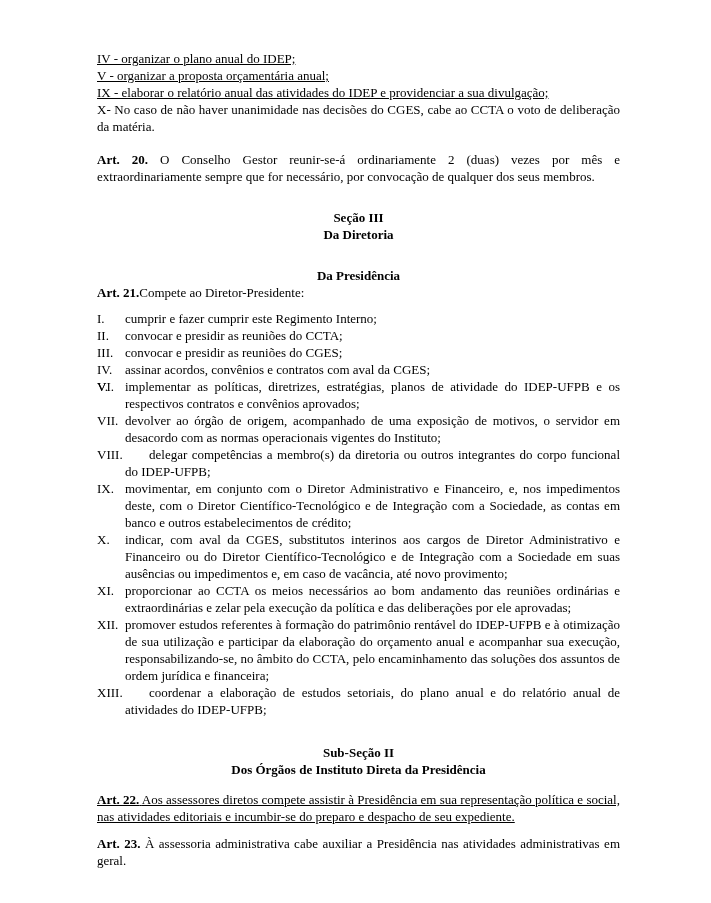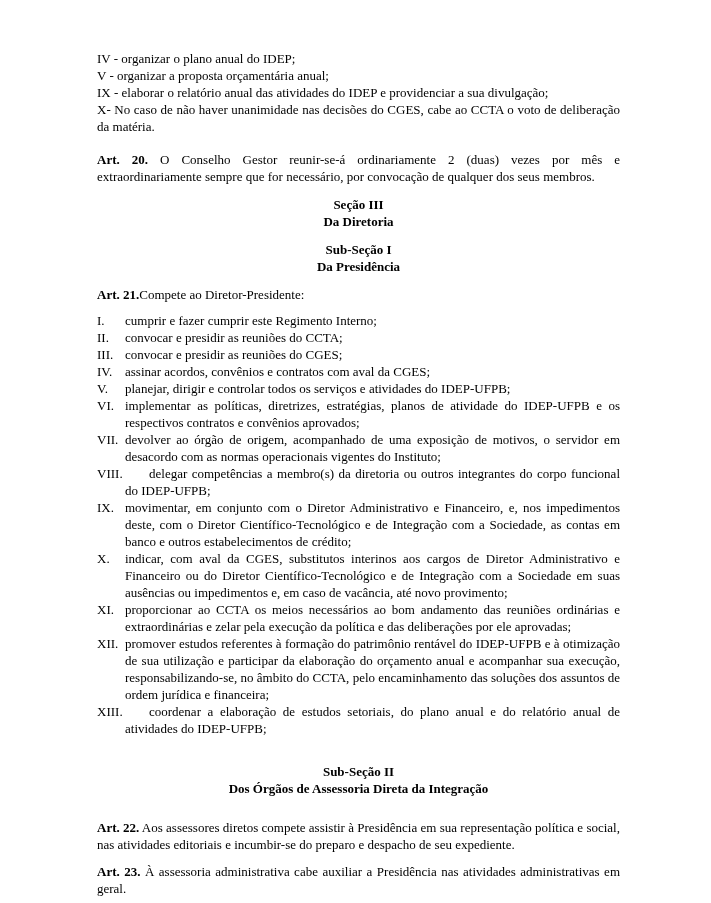--- a/index.html
+++ b/index.html
@@ -25,56 +25,57 @@
   }
   .content {
     width: 523px;
   }
   p, .para {
     margin: 0;
     text-align: justify;
   }
   .intro-line {
     text-align: left;
+    text-decoration: underline;
   }
   .art {
     text-align: justify;
   }
   .art .art-label {
     font-weight: bold;
   }
   .art20 { margin-top: 16px; }
   .heading {
     text-align: center;
     font-weight: bold;
     margin: 0;
   }
-  .heading-block { margin-top: 11px; }
+  .heading-block { margin-top: 24px; }
   .heading-sub2 { margin-top: 26px; }
-  .art21 { margin-top: 11px; }
+  .art21 { }
   .duties {
     list-style: none;
     margin: 9px 0 0 0;
     padding: 0;
   }
   .duties li {
     position: relative;
     padding-left: 28px;
     text-align: justify;
   }
   .duties li .num {
     position: absolute;
     left: 0;
     top: 0;
     text-indent: 0;
   }
   .duties li.tabbed {
     text-indent: 24px;
   }
-  .art22 { margin-top: 22px; }
+  .art22 { margin-top: 13px; text-decoration: underline; }
   .art23 { margin-top: 10px; }
 </style>
 </head>
 <body>
 
 <div class="page">
   <div class="content">
 
     <p class="para intro-line">IV - organizar o plano anual do IDEP;</p>
     <p class="para intro-line">V - organizar a proposta orçamentária anual;</p>
@@ -82,45 +83,44 @@
     <p class="para">X- No caso de não haver unanimidade nas decisões do CGES, cabe ao CCTA o voto de deliberação da matéria.</p>
 
     <p class="art art20"><b class="art-label">Art. 20.</b> <span>O Conselho Gestor reunir-se-á ordinariamente 2 (duas) vezes por mês e extraordinariamente sempre que for necessário, por convocação de qualquer dos seus membros.</span></p>
 
     <div class="heading-block">
       <p class="heading">Seção III</p>
       <p class="heading">Da Diretoria</p>
     </div>
 
     <div class="heading-block">
-      <p class="heading">Sub-Seção I</p>
       <p class="heading">Da Presidência</p>
     </div>
 
     <p class="art art21"><b class="art-label">Art. 21.</b><span>Compete ao Diretor-Presidente:</span></p>
 
     <ul class="duties">
       <li><span class="num">I.</span><span>cumprir e fazer cumprir este Regimento Interno;</span></li>
       <li><span class="num">II.</span><span>convocar e presidir as reuniões do CCTA;</span></li>
       <li><span class="num">III.</span><span>convocar e presidir as reuniões do CGES;</span></li>
       <li><span class="num">IV.</span><span>assinar acordos, convênios e contratos com aval da CGES;</span></li>
-      <li><span class="num">V.</span><span>planejar, dirigir e controlar todos os serviços e atividades do IDEP-UFPB;</span></li>
+      <li><span class="num">V.</span></li>
       <li><span class="num">VI.</span><span>implementar as políticas, diretrizes, estratégias, planos de atividade do IDEP-UFPB e os respectivos contratos e convênios aprovados;</span></li>
       <li><span class="num">VII.</span><span>devolver ao órgão de origem, acompanhado de uma exposição de motivos, o servidor em desacordo com as normas operacionais vigentes do Instituto;</span></li>
       <li class="tabbed"><span class="num">VIII.</span><span>delegar competências a membro(s) da diretoria ou outros integrantes do corpo funcional do IDEP-UFPB;</span></li>
       <li><span class="num">IX.</span><span>movimentar, em conjunto com o Diretor Administrativo e Financeiro, e, nos impedimentos deste, com o Diretor Científico-Tecnológico e de Integração com a Sociedade, as contas em banco e outros estabelecimentos de crédito;</span></li>
       <li><span class="num">X.</span><span>indicar, com aval da CGES, substitutos interinos aos cargos de Diretor Administrativo e Financeiro ou do Diretor Científico-Tecnológico e de Integração com a Sociedade em suas ausências ou impedimentos e, em caso de vacância, até novo provimento;</span></li>
       <li><span class="num">XI.</span><span>proporcionar ao CCTA os meios necessários ao bom andamento das reuniões ordinárias e extraordinárias e zelar pela execução da política e das deliberações por ele aprovadas;</span></li>
       <li><span class="num">XII.</span><span>promover estudos referentes à formação do patrimônio rentável do IDEP-UFPB e à otimização de sua utilização e participar da elaboração do orçamento anual e acompanhar sua execução, responsabilizando-se, no âmbito do CCTA, pelo encaminhamento das soluções dos assuntos de ordem jurídica e financeira;</span></li>
       <li class="tabbed"><span class="num">XIII.</span><span>coordenar a elaboração de estudos setoriais, do plano anual e do relatório anual de atividades do IDEP-UFPB;</span></li>
     </ul>
 
     <div class="heading-block heading-sub2">
       <p class="heading">Sub-Seção II</p>
-      <p class="heading">Dos Órgãos de Assessoria Direta da Integração</p>
+      <p class="heading">Dos Órgãos de Instituto Direta da Presidência</p>
     </div>
 
     <p class="art art22"><b class="art-label">Art. 22.</b> <span>Aos assessores diretos compete assistir à Presidência em sua representação política e social, nas atividades editoriais e incumbir-se do preparo e despacho de seu expediente.</span></p>
 
     <p class="art art23"><b class="art-label">Art. 23.</b> <span>À assessoria administrativa cabe auxiliar a Presidência nas atividades administrativas em geral.</span></p>
 
   </div>
 </div>
 
 </body></html>

